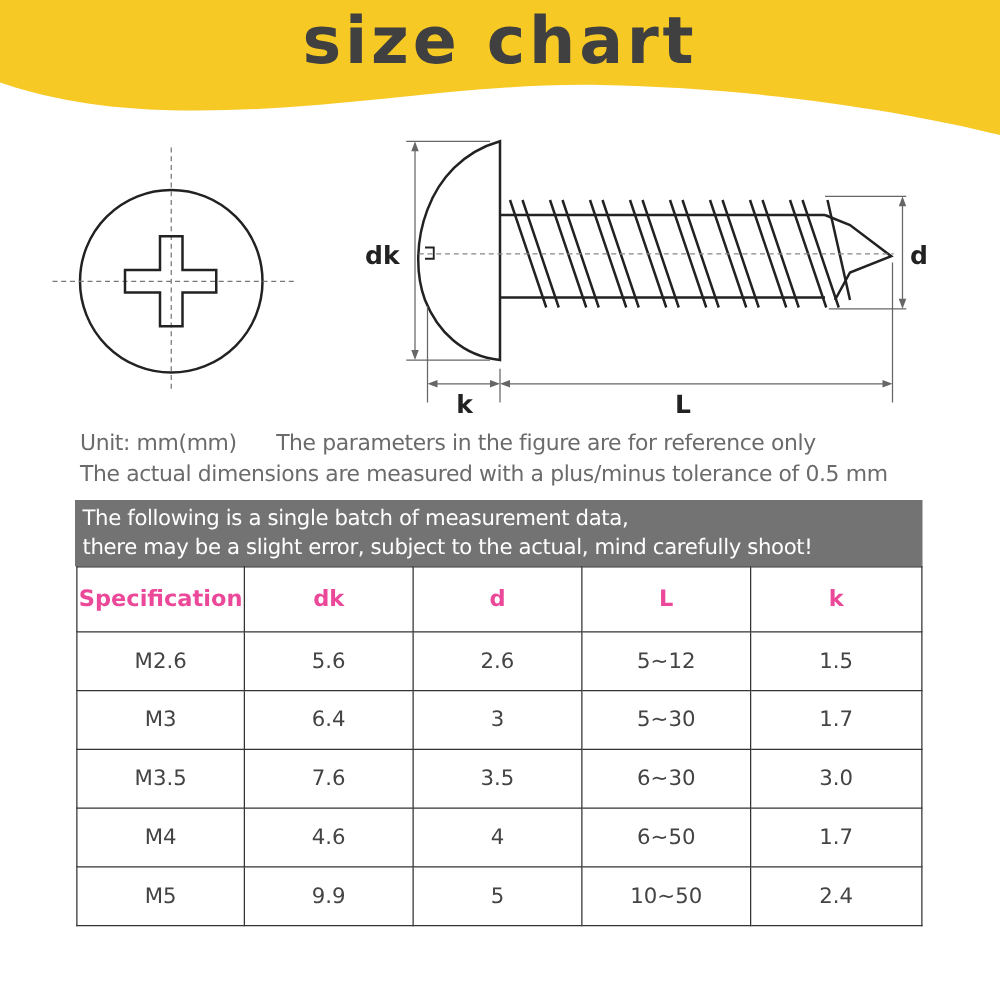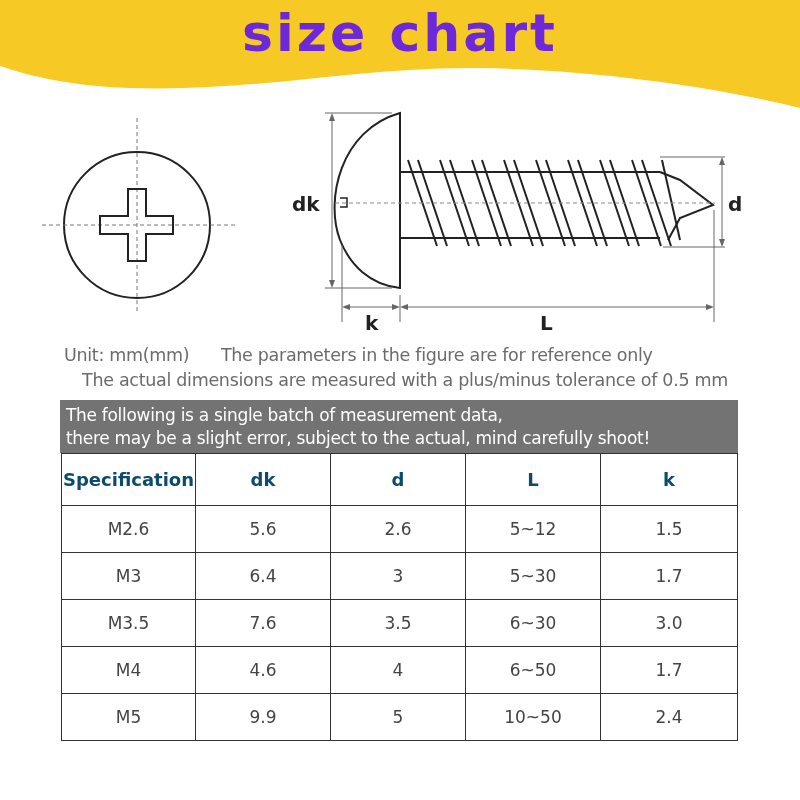--- a/index.html
+++ b/index.html
@@ -1,35 +1,35 @@
 <!DOCTYPE html>
 <html><head>
   <meta charset="utf-8">
   <style>
     html, body { margin: 0; padding: 0; background: #ffffff; }
     body { width: 800px; height: 800px; position: relative; overflow: hidden;
            font-family: "Liberation Sans", "DejaVu Sans", sans-serif; }
     .header-wave { position: absolute; left: 0; top: 0; width: 800px; height: 115px; }
     .page-title { position: absolute; left: 0; top: 0; width: 800px; text-align: center;
-                  color: #6d28d9; font-family: "DejaVu Sans", sans-serif; font-weight: bold;
+                  color: #404040; font-family: "DejaVu Sans", sans-serif; font-weight: bold;
                   font-size: 52px; letter-spacing: 3px; line-height: 66px; }
     .diagram { position: absolute; left: 0; top: 100px; width: 800px; height: 245px; }
     .note { position: absolute; left: 64px; color: #6b6b6b; font-size: 17.5px;
             font-family: "DejaVu Sans", sans-serif; white-space: pre; letter-spacing: -0.3px; }
     .note1 { top: 345px; }
-    .note2 { top: 370px; margin-left: 18px; }
+    .note2 { top: 370px; }
     .banner { position: absolute; left: 60px; top: 400px; width: 678px; height: 53px;
               background: #737373; color: #ffffff; box-sizing: border-box; padding: 4px 0 0 6px;
               font-family: "DejaVu Sans", sans-serif; font-size: 17px; line-height: 23px; letter-spacing: -0.3px; }
     .banner div { white-space: nowrap; }
     table.spec { position: absolute; left: 61px; top: 453px; width: 676px; border-collapse: collapse;
                  table-layout: fixed; }
     table.spec td, table.spec th { border: 1.5px solid #333333; text-align: center; padding: 0;
                  font-family: "DejaVu Sans", sans-serif; }
-    table.spec th { height: 51px; font-size: 18px; font-weight: bold; color: #0c4a6e; }
+    table.spec th { height: 51px; font-size: 18px; font-weight: bold; color: #ec4899; }
     table.spec td { height: 46px; font-size: 17px; color: #444; }
     .col1 { width: 134px; } .col2 { width: 135px; } .col3 { width: 135px; } .col4 { width: 135px; } .col5 { width: 137px; }
     .dimlabel { font-family: "DejaVu Sans", sans-serif; font-weight: bold; font-size: 20px; fill: #222; }
   </style>
 </head>
 <body>
 
 <svg class="header-wave" viewBox="0 0 800 115">
   <path d="M0,0 L800,0 L800,108 C720,88 600,70 480,68 C360,66 260,92 130,88 C70,86 30,76 0,66 Z" fill="#f6c925"></path>
 </svg>

